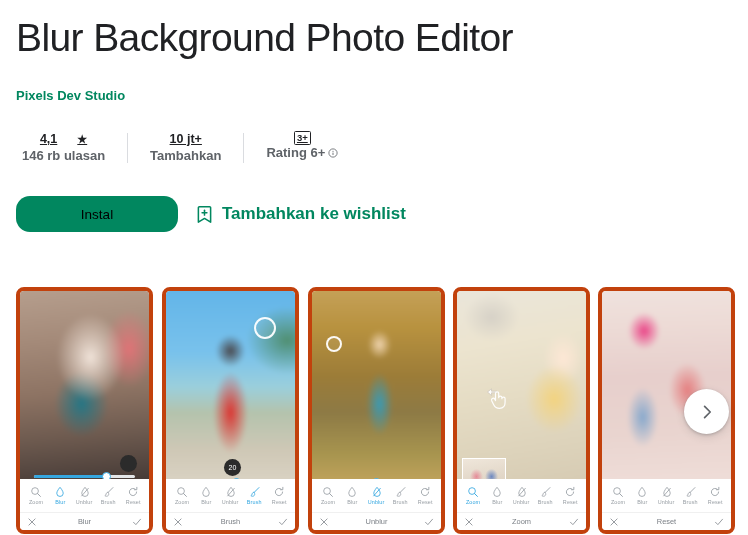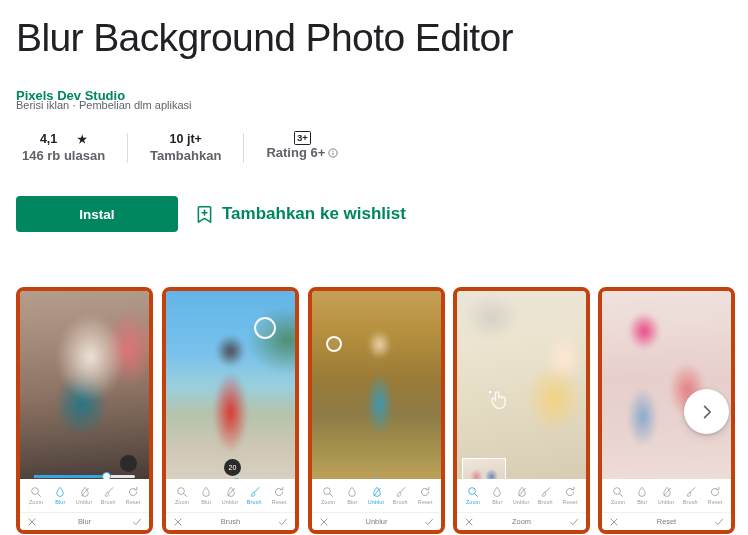--- a/index.html
+++ b/index.html
@@ -38,21 +38,21 @@
     display: flex; align-items: stretch; height: 38px;
   }
   .stat {
     display: flex; flex-direction: column;
     align-items: center; justify-content: flex-start;
     padding: 0 22px;
   }
   .stat:first-child { padding-left: 6px; }
   .stat-top {
     font-size: 12.5px; line-height: 17px; font-weight: 700;
-    color: #202124; display: flex; align-items: center; gap: 20px;
+    color: #202124; display: flex; align-items: center; gap: 20px; text-decoration: underline;
   }
   .stat-top .star { font-size: 11px; }
   .stat-bot {
     font-size: 13px; line-height: 16px; font-weight: 700;
     color: #5f6368; display: flex; align-items: center; gap: 3px;
     white-space: nowrap;
   }
   .divider {
     width: 1px; background: #dadce0; margin-top: 2px; height: 30px;
   }
@@ -62,24 +62,24 @@
     border: 1.4px solid #202124; border-radius: 1.5px;
     font-size: 9.5px; font-weight: 700; line-height: 1;
     color: #202124;
   }
   .info-ico { display: inline-block; width: 10px; height: 10px; }
 
   
   .install-btn {
     position: absolute; left: 16px; top: 196px;
     width: 162px; height: 36px;
-    background: #01875f; color: #ffffff;
-    border: none; border-radius: 4px;
+    background: #01875f; color: #000000;
+    border: none; border-radius: 14px;
     font-family: "Liberation Sans", sans-serif;
-    font-size: 13.5px; font-weight: 700;
+    font-size: 13.5px; font-weight: 400;
     display: flex; align-items: center; justify-content: center;
     cursor: pointer;
   }
   .wishlist {
     position: absolute; left: 196px; top: 196px;
     height: 36px; display: flex; align-items: center; gap: 9px;
     cursor: pointer;
   }
   .wishlist-label {
     font-size: 17px; font-weight: 700; color: #01875f;
@@ -221,21 +221,20 @@
     cursor: pointer; border: none;
   }
 </style>
 </head>
 <body>
 
 <div class="page">
 
   <h1 class="app-title">Blur Background Photo Editor</h1>
   <div class="dev-name">Pixels Dev Studio</div>
-  <div class="dev-sub">Berisi iklan · Pembelian dlm aplikasi</div>
 
   <div class="stats">
 
     <div class="stat">
       <div class="stat-top">
         <span>4,1</span>
           <span class="star">★</span>
       </div>
       <div class="stat-bot">146 rb ulasan</div>
     </div>

